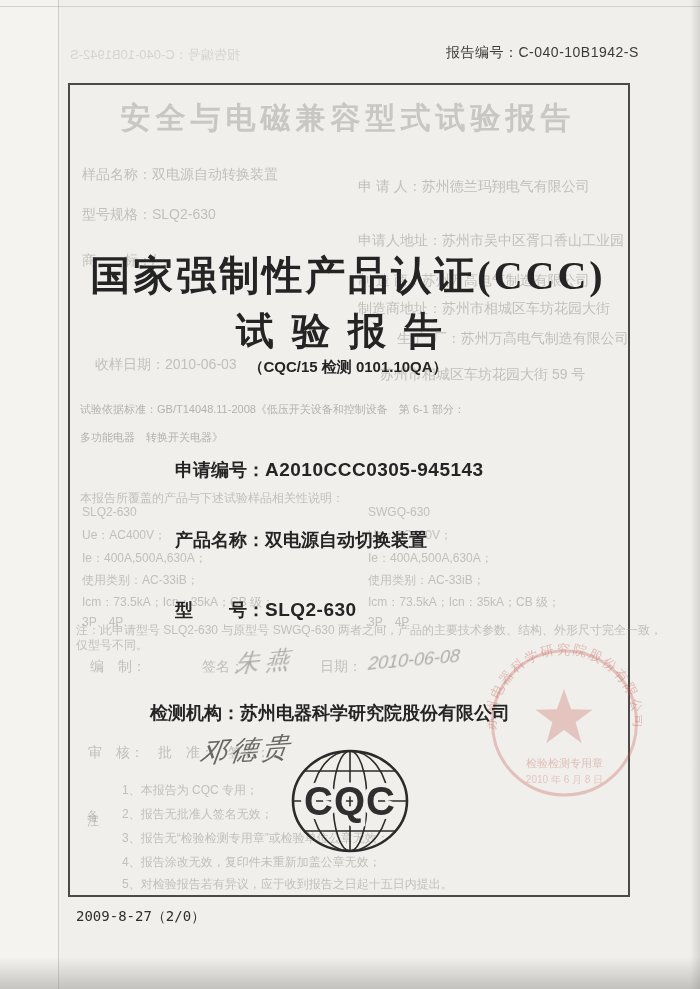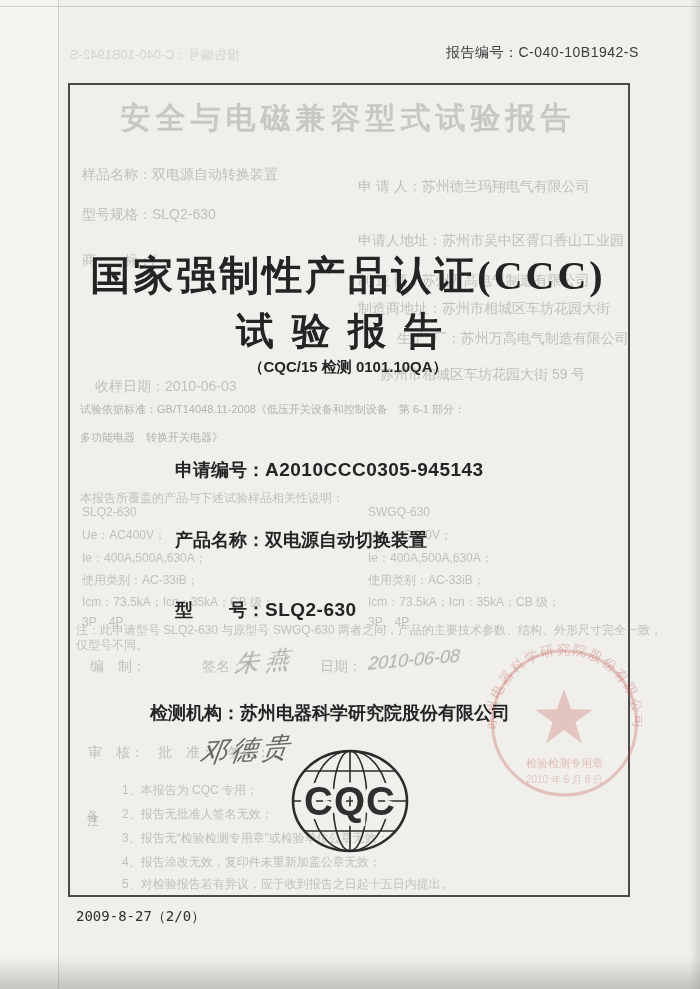--- a/index.html
+++ b/index.html
@@ -53,21 +53,21 @@
 
   <div class="abs mirror-ghost">报告编号：C-040-10B1942-S</div>
 
   <div class="abs frame"></div>
 
   <div class="abs ghost ghost-title">安全与电磁兼容型式试验报告</div>
 
   <div class="abs ghost ghost-sm" style="left:82px;top:166px;">样品名称：双电源自动转换装置</div>
   <div class="abs ghost ghost-sm" style="left:82px;top:206px;">型号规格：SLQ2-630</div>
   <div class="abs ghost ghost-sm" style="left:82px;top:252px;">商　　标：/</div>
-  <div class="abs ghost ghost-sm" style="left:95px;top:356px;margin-top:22px;">收样日期：2010-06-03</div>
+  <div class="abs ghost ghost-sm" style="left:95px;top:356px;">收样日期：2010-06-03</div>
 
   <div class="abs ghost ghost-sm" style="left:358px;top:178px;">申 请 人：苏州德兰玛翔电气有限公司</div>
   <div class="abs ghost ghost-sm" style="left:358px;top:220px;margin-top:12px;">申请人地址：苏州市吴中区胥口香山工业园</div>
   <div class="abs ghost ghost-sm" style="left:358px;top:260px;margin-top:12px;">制 造 商：苏州万高电气制造有限公司</div>
   <div class="abs ghost ghost-sm" style="left:358px;top:300px;">制造商地址：苏州市相城区车坊花园大街</div>
   <div class="abs ghost ghost-sm" style="left:358px;top:330px;padding-left:39px;">生 产 厂：苏州万高电气制造有限公司</div>
   <div class="abs ghost ghost-sm" style="left:380px;top:366px;">苏州市相城区车坊花园大街 59 号</div>
 
   <div class="abs main title1">国家强制性产品认证(CCC)</div>
   <div class="abs main title2">试验报告</div>

